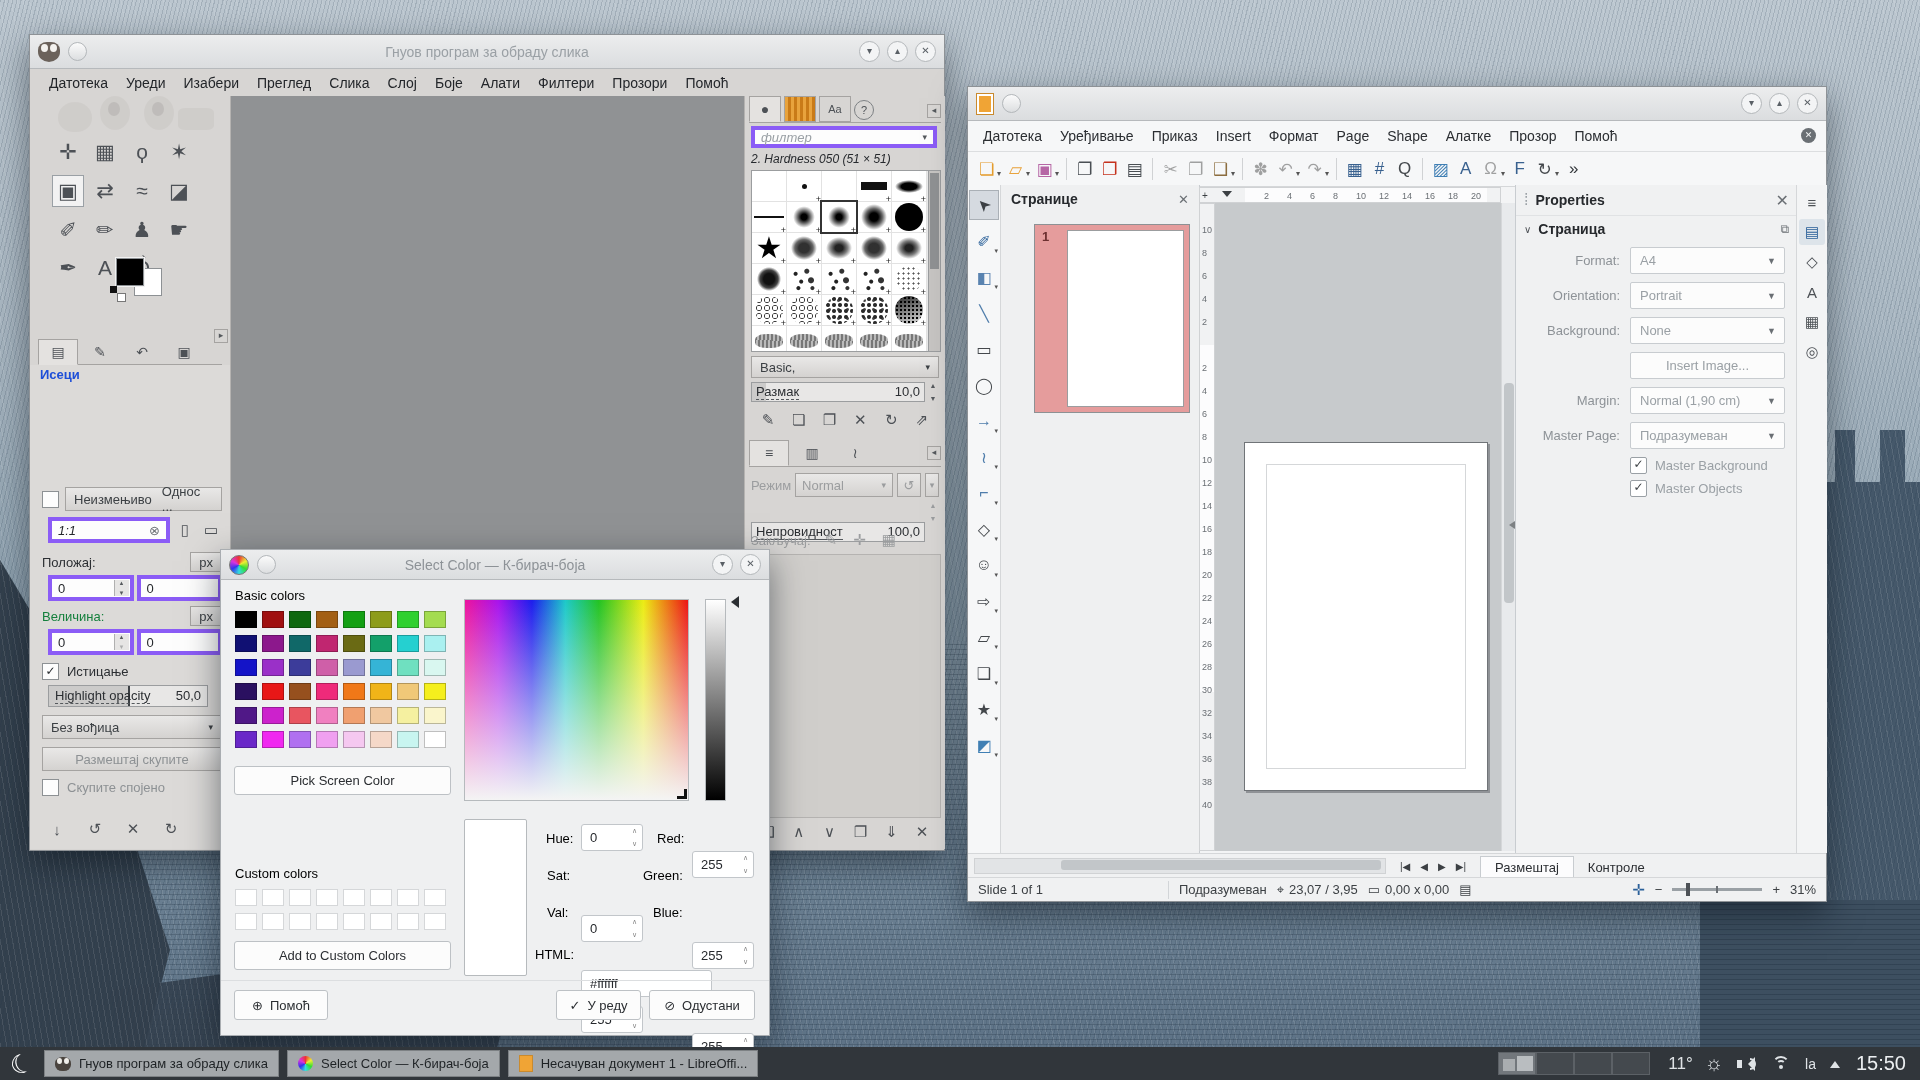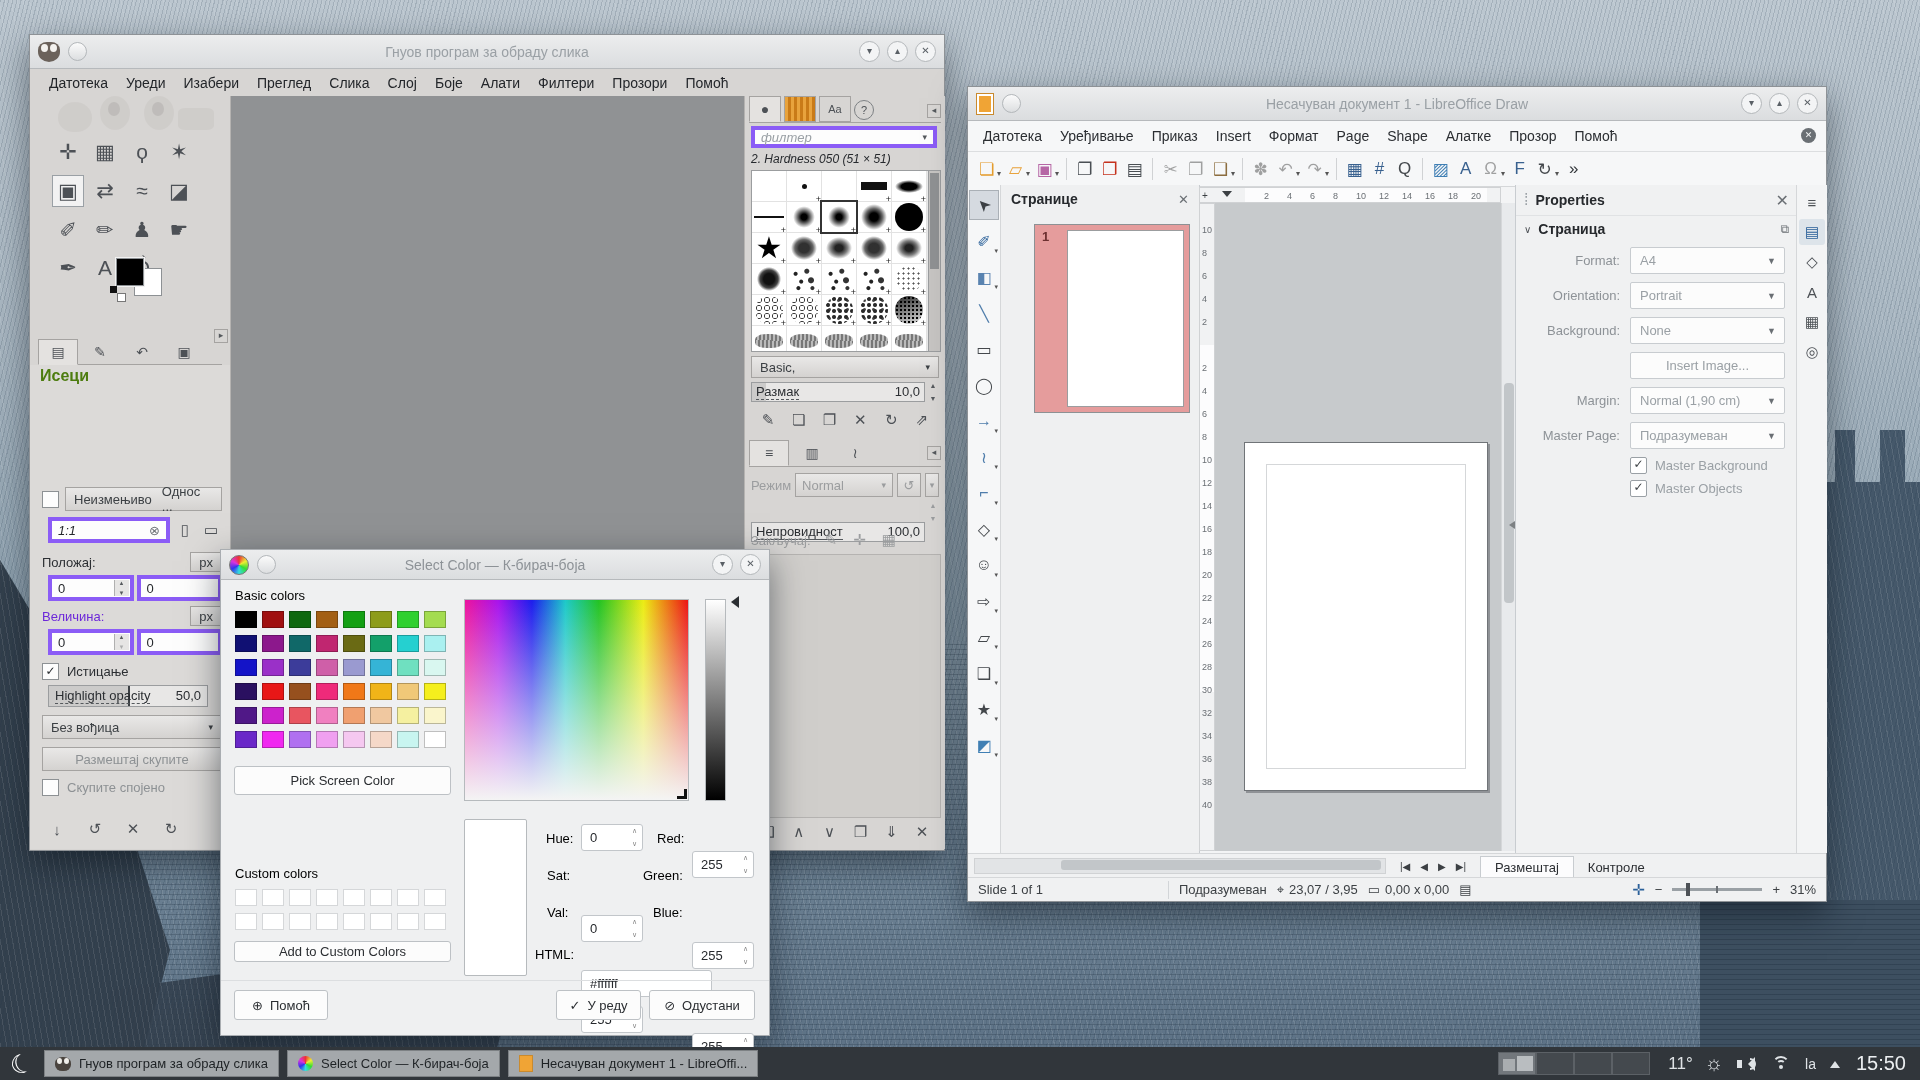--- a/index.html
+++ b/index.html
@@ -168,21 +168,21 @@
 
         <div id="gimp-dock-tabs" class="abs" style="left:8px;top:243px;width:184px;height:25px;display:flex;gap:2px;border-bottom:1px solid #a5a3a1;">
             <span class="dock-tab active">▤</span>
             <span class="dock-tab">✎</span>
             <span class="dock-tab">↶</span>
             <span class="dock-tab">▣</span>
           </div>
         <span class="abs" style="right:2px;top:233px;font-size:9px;color:#55595d;border:1px solid #a5a3a1;width:12px;height:12px;text-align:center;line-height:11px;">▸</span>
 
         <div class="abs" style="left:0;top:269px;width:200px;height:484px;background:#dcdad8;">
-          <div class="abs" style="left:10px;top:2px;font-size:16px;font-weight:bold;color:#4d7c0f;">Исеци</div>
+          <div class="abs" style="left:10px;top:2px;font-size:13px;font-weight:bold;color:#1d4ed8;">Исеци</div>
 
           <div class="abs" style="left:12px;top:122px;width:180px;height:24px;display:flex;align-items:center;gap:6px;">
             <span class="gbox"></span>
             <span class="gbtn" style="flex:1;height:24px;padding:0 8px;gap:10px;">
               <span>Неизмењиво</span>
               <span>Однос ...</span>
             </span>
           </div>
 
           <div class="abs" style="left:18px;top:152px;width:174px;height:26px;display:flex;align-items:center;gap:4px;">
@@ -205,21 +205,21 @@
                   <span>▲</span>
                   <span>▼</span>
                 </span>
               </span>
             <span class="gentry" style="flex:1;height:26px;padding:0 6px;">
                 <span>0</span>
               </span>
           </div>
 
           <div class="abs" style="left:12px;top:240px;width:180px;height:22px;display:flex;align-items:center;">
-            <span style="font-size:13px;color:#6d28d9;">Величина:</span>
+            <span style="font-size:13px;color:#15803d;">Величина:</span>
             <span class="gbtn" style="margin-left:auto;height:20px;padding:0 8px;">px</span>
           </div>
           <div class="abs" style="left:18px;top:264px;width:174px;height:26px;display:flex;gap:3px;">
             <span class="gentry" style="flex:1;height:26px;padding:0 6px;position:relative;">
                 <span>0</span>
                 <span class="gspin">
                   <span>▲</span>
                   <span style="opacity:.4">▼</span>
                 </span>
               </span>
@@ -432,21 +432,20 @@
       </div>
     </div>
   </div>
 
   <div class="win lwin" id="draw-win" style="left:967px;top:86px;width:858px;height:814px;">
     <div class="titlebar">
       <span style="width:16px;height:20px;background:#fff;border:1px solid #c98a2e;position:relative;flex:none;">
         <span style="position:absolute;inset:2px;background:#f0a435;"></span>
       </span>
       <span class="tb-circle"></span>
-      <span class="title">Несачуван документ 1 - LibreOffice Draw</span>
       <span class="tb-right">
         <span class="tb-btn">▾</span>
         <span class="tb-btn">▴</span>
         <span class="tb-btn">✕</span>
       </span>
     </div>
     <div class="lmenu" id="draw-menubar">
         <span>Датотека</span>
         <span>Уређивање</span>
         <span>Приказ</span>
@@ -846,21 +845,21 @@
         <span class="swatch" style="background: rgb(255, 255, 255); border-color: rgb(213, 215, 217);"></span>
         <span class="swatch" style="background: rgb(255, 255, 255); border-color: rgb(213, 215, 217);"></span>
         <span class="swatch" style="background: rgb(255, 255, 255); border-color: rgb(213, 215, 217);"></span>
         <span class="swatch" style="background: rgb(255, 255, 255); border-color: rgb(213, 215, 217);"></span>
         <span class="swatch" style="background: rgb(255, 255, 255); border-color: rgb(213, 215, 217);"></span>
         <span class="swatch" style="background: rgb(255, 255, 255); border-color: rgb(213, 215, 217);"></span>
         <span class="swatch" style="background: rgb(255, 255, 255); border-color: rgb(213, 215, 217);"></span>
         <span class="swatch" style="background: rgb(255, 255, 255); border-color: rgb(213, 215, 217);"></span>
         <span class="swatch" style="background: rgb(255, 255, 255); border-color: rgb(213, 215, 217);"></span>
       </div>
-    <div class="kbtn abs" style="left:13px;top:391px;width:217px;height:21px;">Add to Custom Colors</div>
+    <div class="kbtn abs" style="left:13px;top:391px;width:217px;height:29px;">Add to Custom Colors</div>
 
     <div class="abs" style="left:0;top:430px;width:548px;border-top:1px solid #dcdee0;"></div>
     <div class="kbtn abs" style="left:13px;top:440px;width:94px;height:30px;">
         <span>⊕</span>
         <span>Помоћ</span>
       </div>
     <div class="kbtn abs" style="left:335px;top:440px;width:85px;height:30px;">
         <span>✓</span>
         <span>У реду</span>
       </div>

